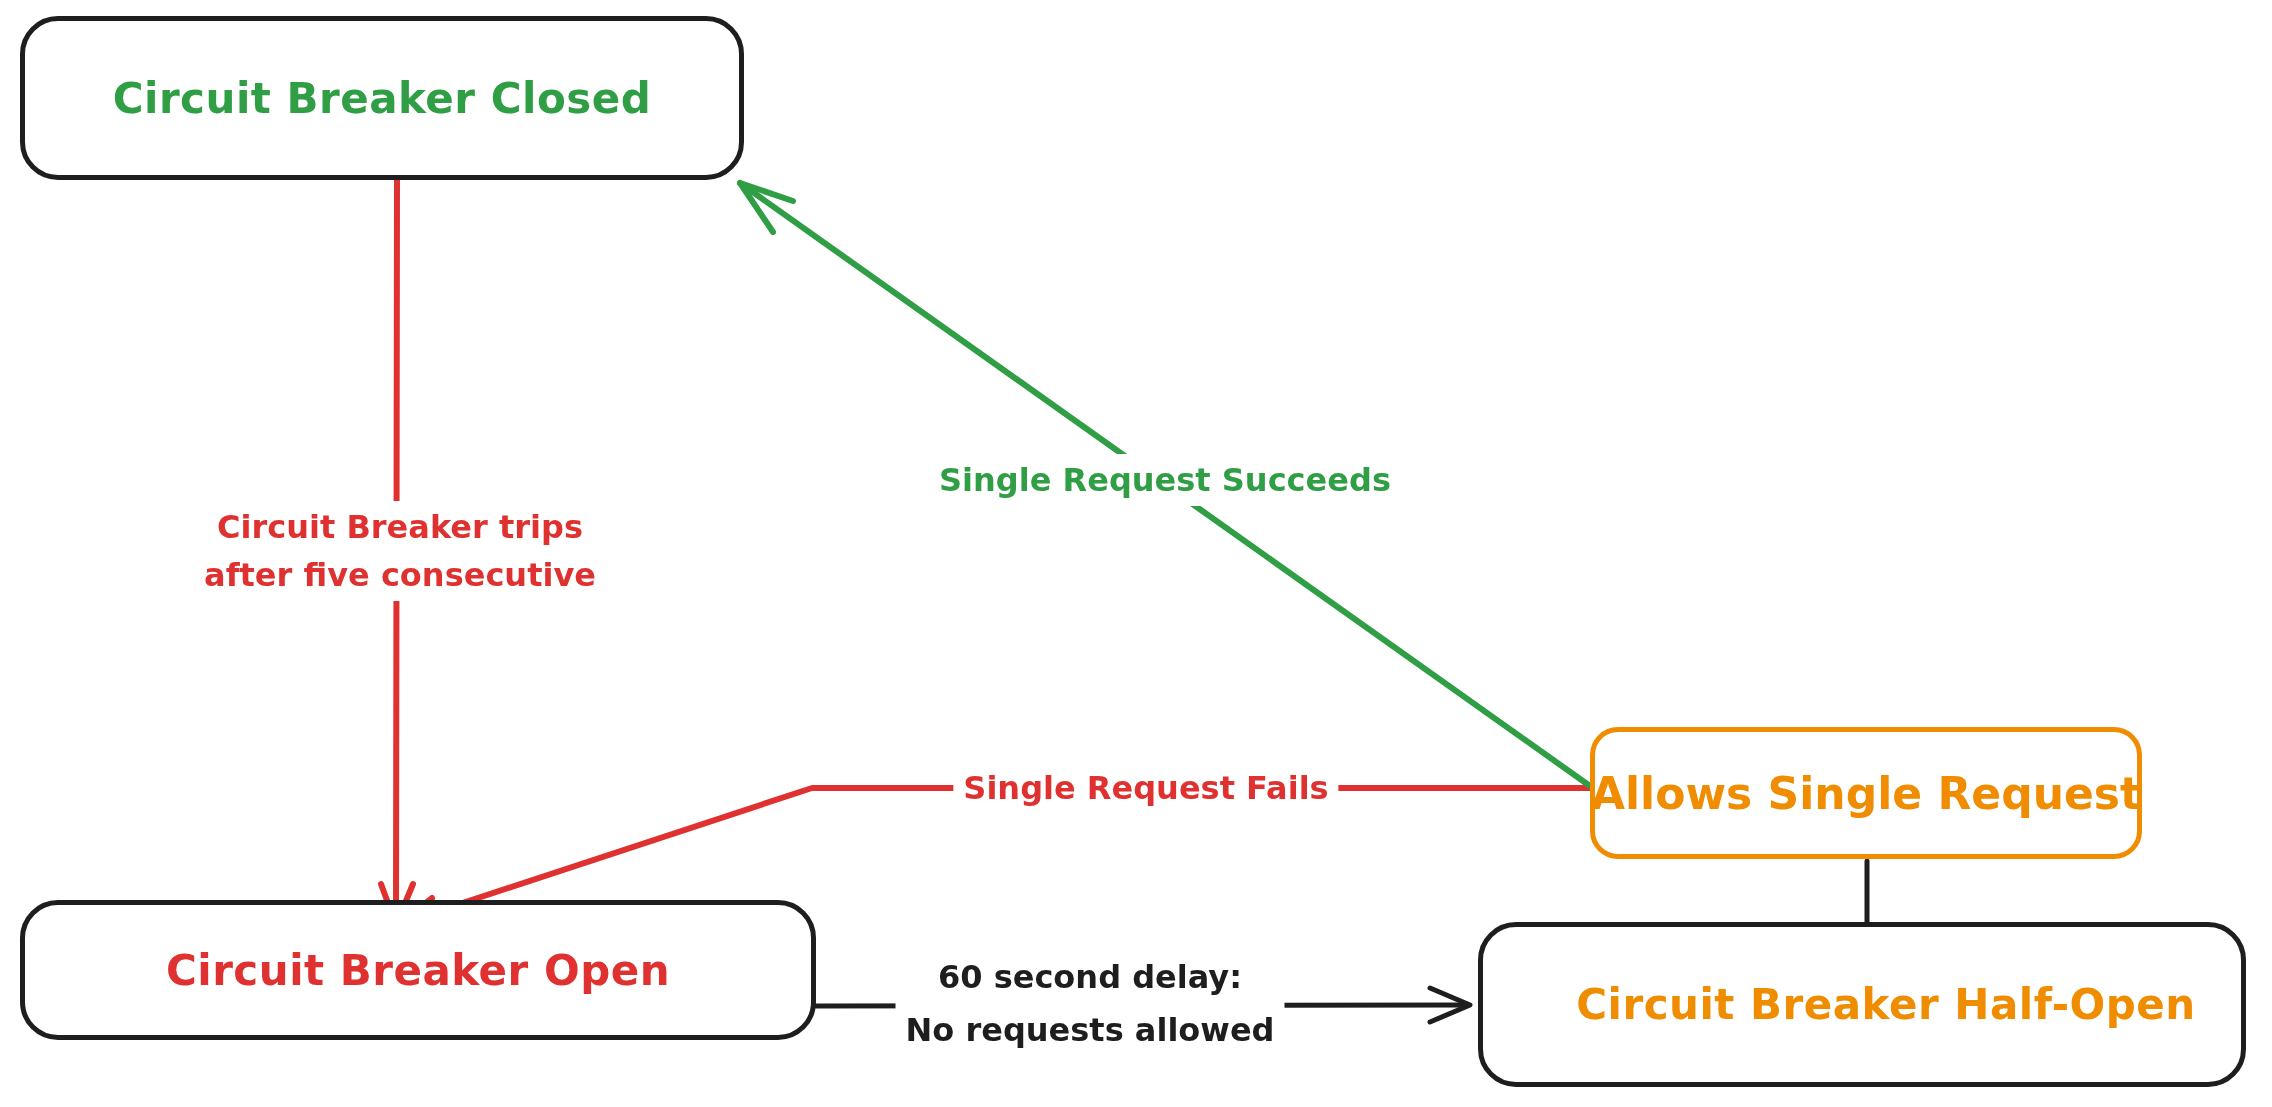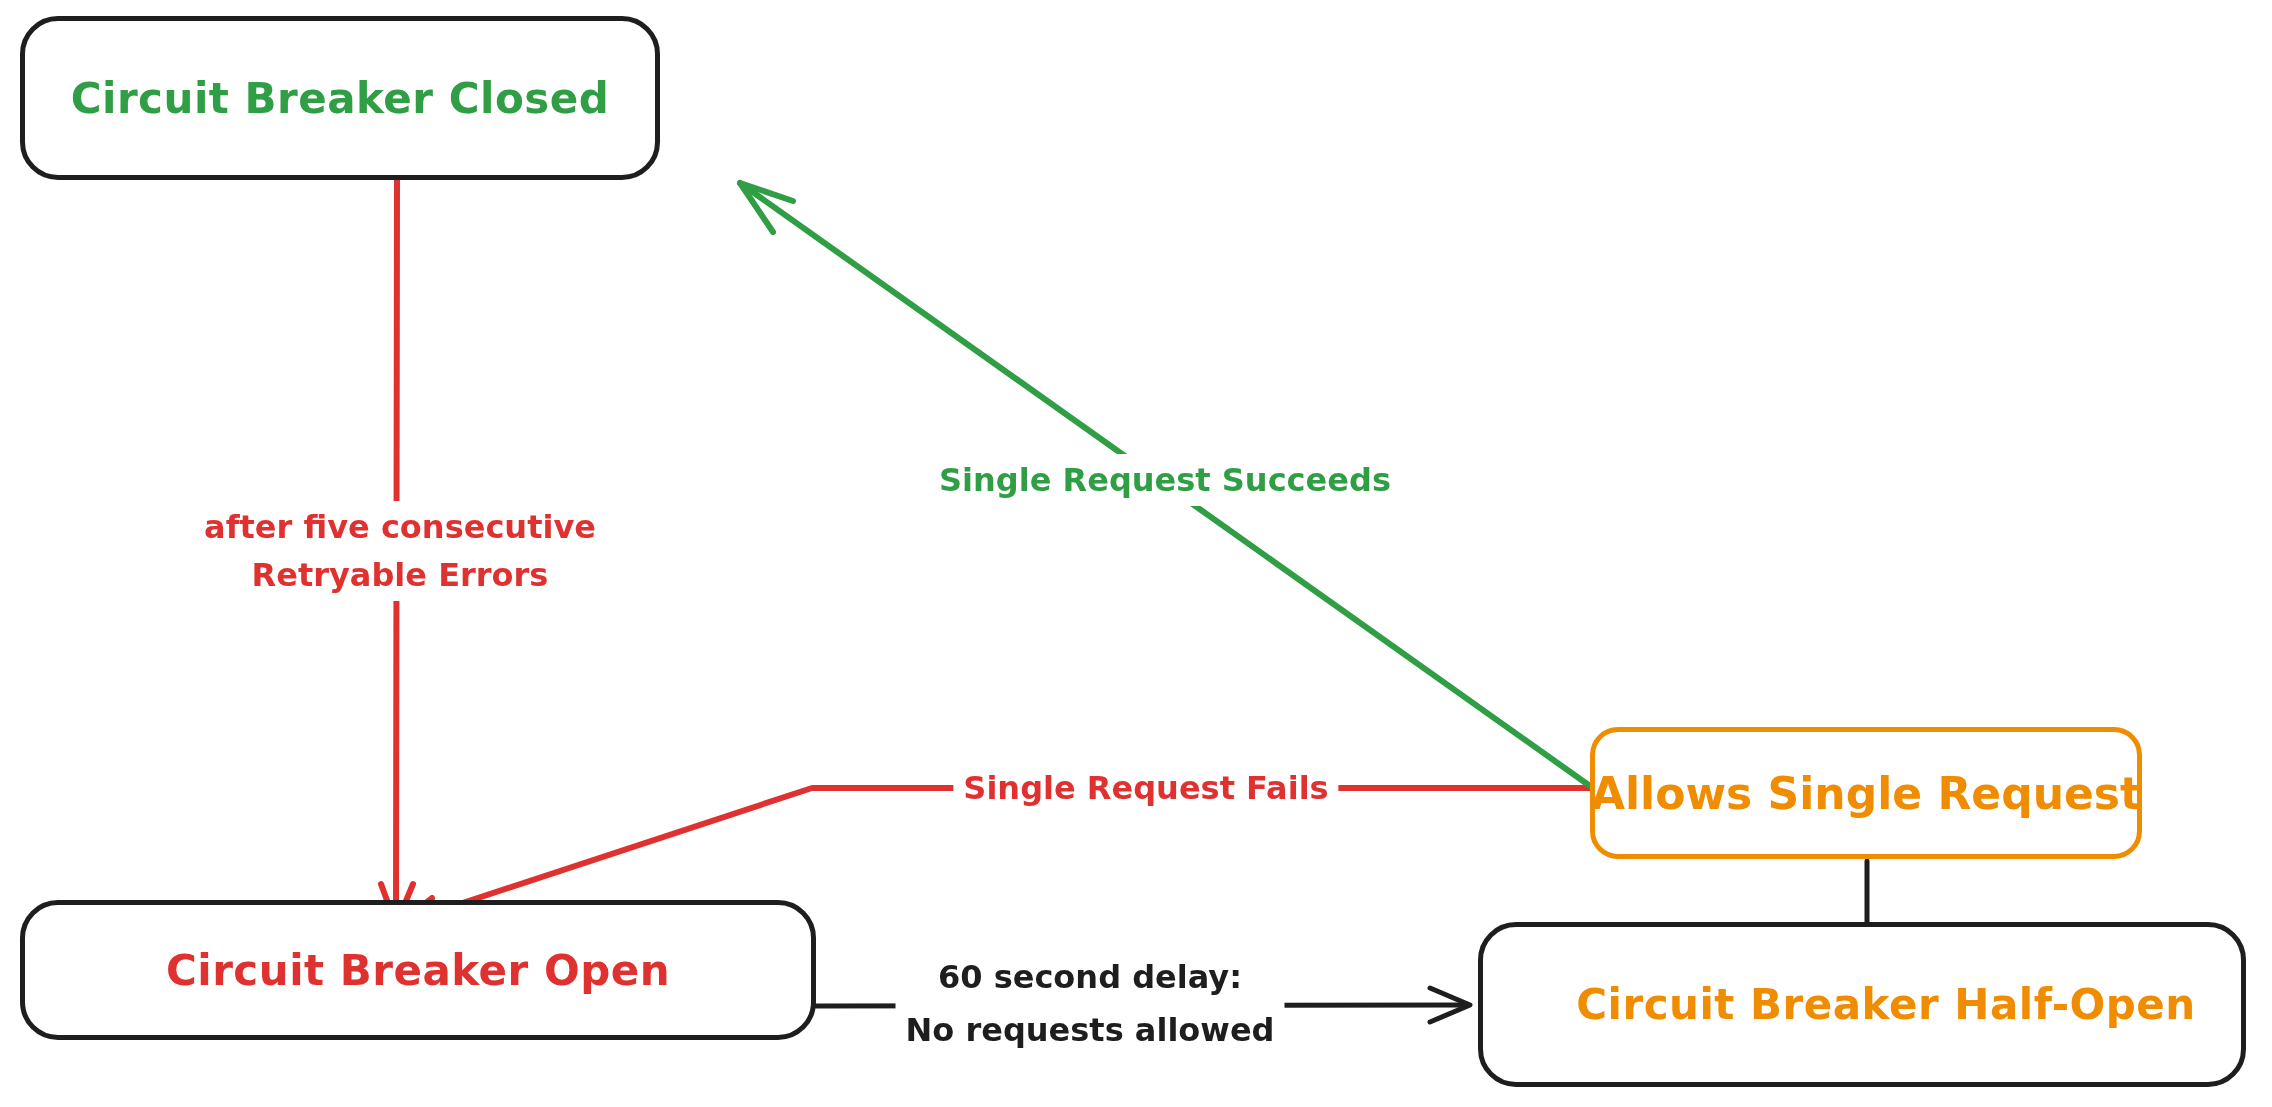--- a/index.html
+++ b/index.html
@@ -34,21 +34,21 @@
     border-radius: 38px;
     background: #ffffff;
     display: flex;
     align-items: center;
     justify-content: center;
     font-size: 42px;
     font-weight: 700;
     letter-spacing: 0.5px;
     white-space: nowrap;
   }
-  #box-closed   { left: 20px;   top: 16px;  width: 640px; height: 164px; }
+  #box-closed   { left: 20px;   top: 16px;  width: 724px; height: 164px; }
   #box-open     { left: 20px;   top: 900px; width: 796px; height: 140px; }
   #box-halfopen { left: 1478px; top: 922px; width: 768px; height: 165px; }
   #box-allows {
     position: absolute;
     box-sizing: border-box;
     left: 1590px; top: 727px; width: 552px; height: 132px;
     border: 5px solid #f08c00;
     border-radius: 28px;
     background: #ffffff;
     display: flex;
@@ -106,22 +106,22 @@
 
   <div id="box-halfopen" class="state-box">
     <span style="color: rgb(240, 140, 0); margin-left: 48px;">Circuit Breaker Half-Open</span>
   </div>
 
   <div id="box-allows">
     <span style="color: rgb(240, 140, 0);">Allows Single Request</span>
   </div>
 
   <div id="label-trip" class="edge-label" style="color: rgb(224, 49, 49);">
+    <div>Circuit Breaker trips</div>
     <div>after five consecutive</div>
-    <div>Retryable Errors</div>
   </div>
 
   <div id="label-succeeds" class="edge-label" style="color: rgb(47, 158, 68);">Single Request Succeeds</div>
 
   <div id="label-fails" class="edge-label" style="color: rgb(224, 49, 49);">Single Request Fails</div>
 
   <div id="label-delay" class="edge-label" style="color: rgb(30, 30, 30);">
     <div>60 second delay:</div>
     <div>No requests allowed</div>
   </div>

